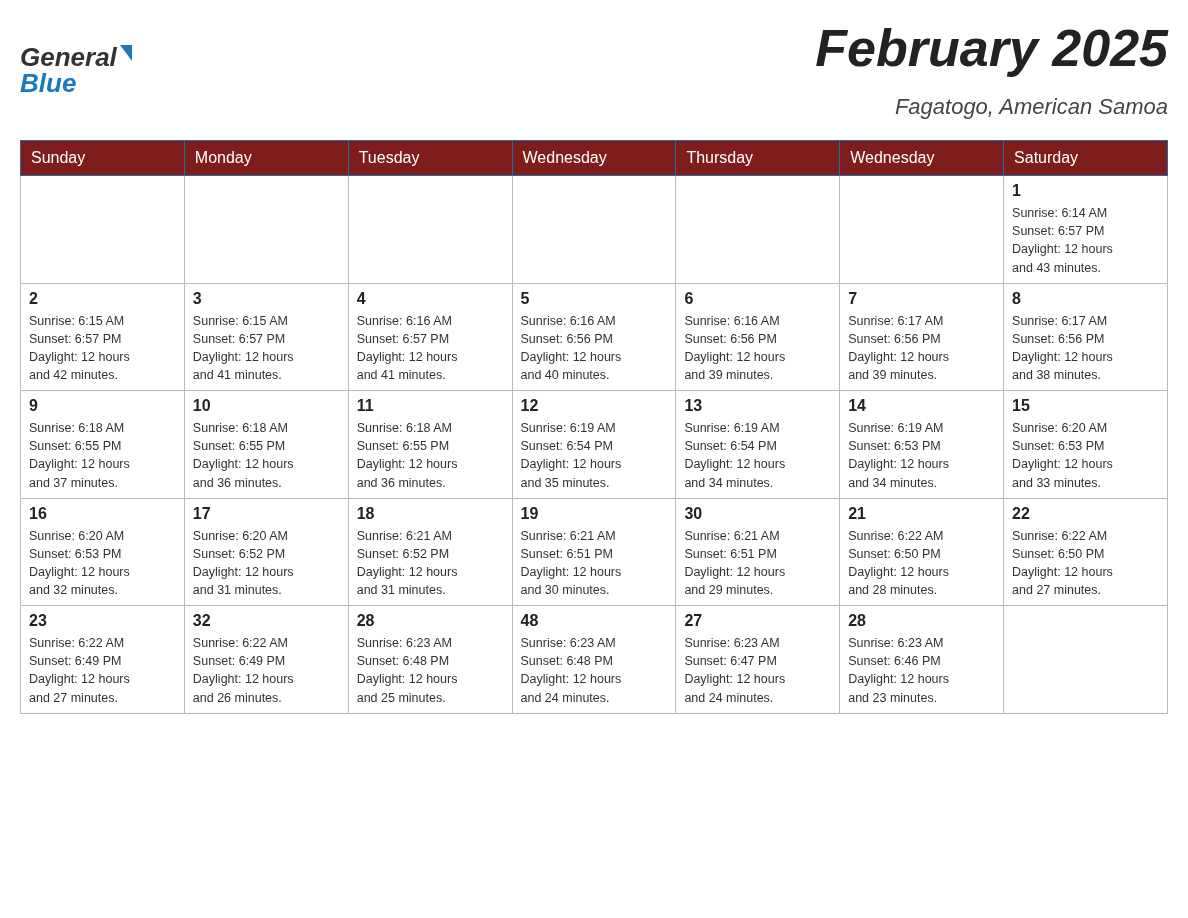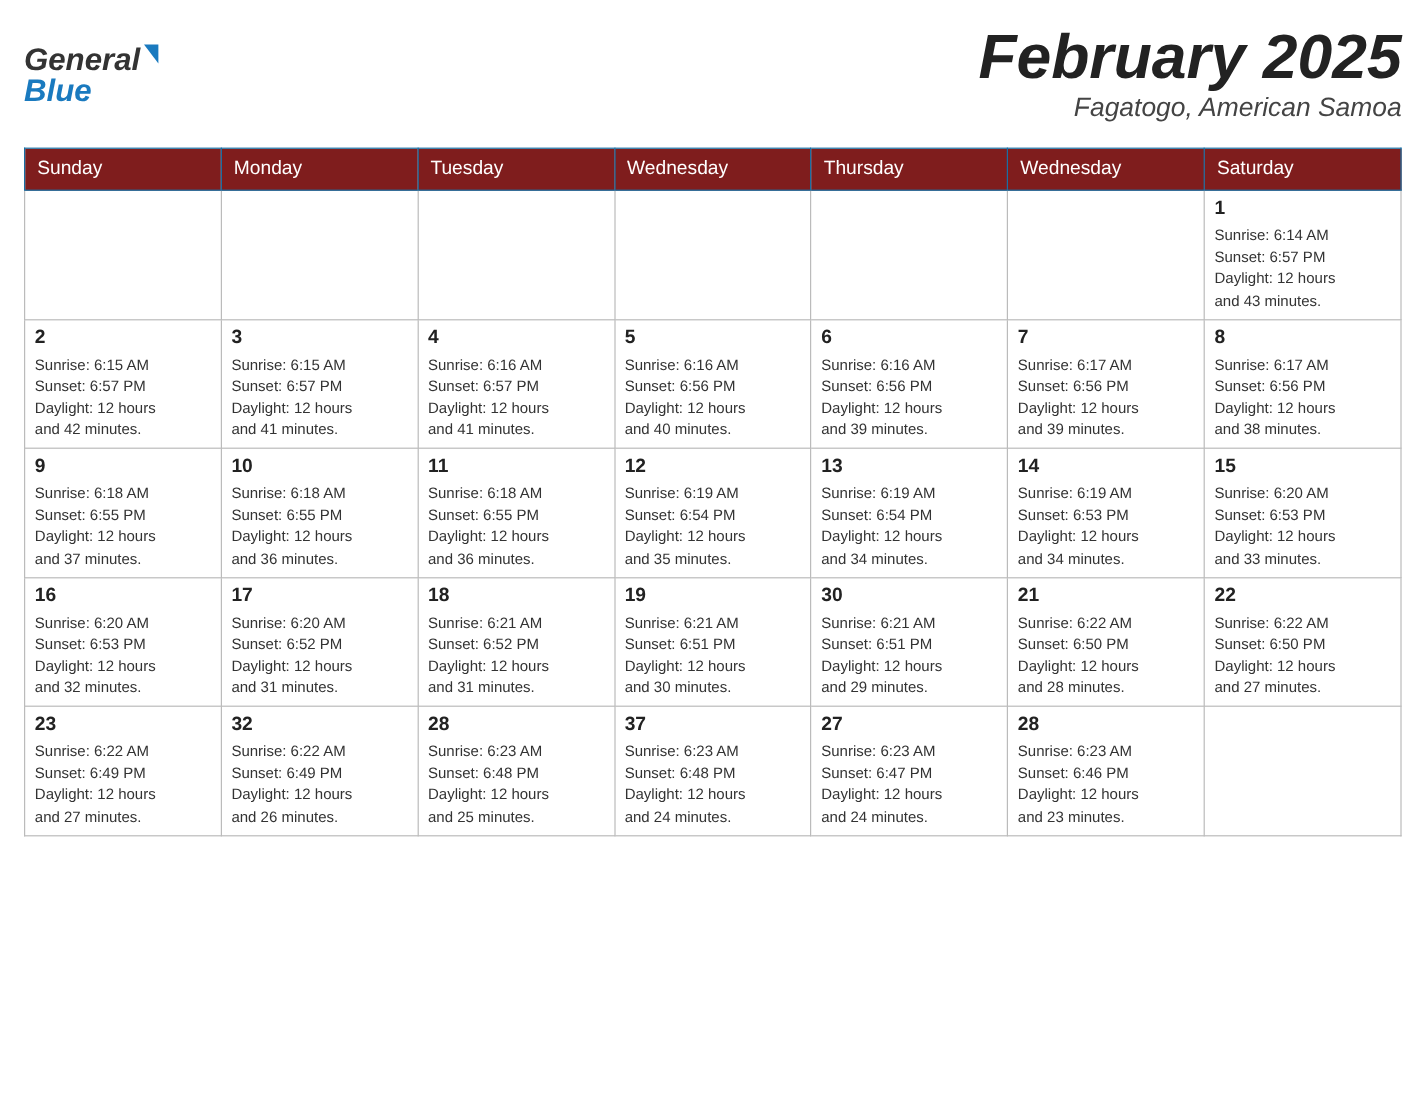--- a/index.html
+++ b/index.html
@@ -39,21 +39,21 @@
     }
     .month-title {
       font-size: 52px;
       font-weight: bold;
       color: #222;
       line-height: 1.1;
     }
     .location-title {
       font-size: 22px;
       color: #444;
-      margin-top: 0;
+      margin-top: 17px;
     }
     .calendar {
       width: 100%;
       border-collapse: collapse;
     }
     .calendar th {
       background-color: #7f1d1d;
       color: #fff;
       font-size: 16px;
       font-weight: normal;
@@ -306,21 +306,21 @@
 and 26 minutes.</div>
         </td>
         <td>
           <span class="day-number">28</span>
           <div class="day-info" style="white-space: pre-line;">Sunrise: 6:23 AM
 Sunset: 6:48 PM
 Daylight: 12 hours
 and 25 minutes.</div>
         </td>
         <td>
-          <span class="day-number">37</span>
+          <span class="day-number">48</span>
           <div class="day-info" style="white-space: pre-line;">Sunrise: 6:23 AM
 Sunset: 6:48 PM
 Daylight: 12 hours
 and 24 minutes.</div>
         </td>
         <td>
           <span class="day-number">27</span>
           <div class="day-info" style="white-space: pre-line;">Sunrise: 6:23 AM
 Sunset: 6:47 PM
 Daylight: 12 hours

